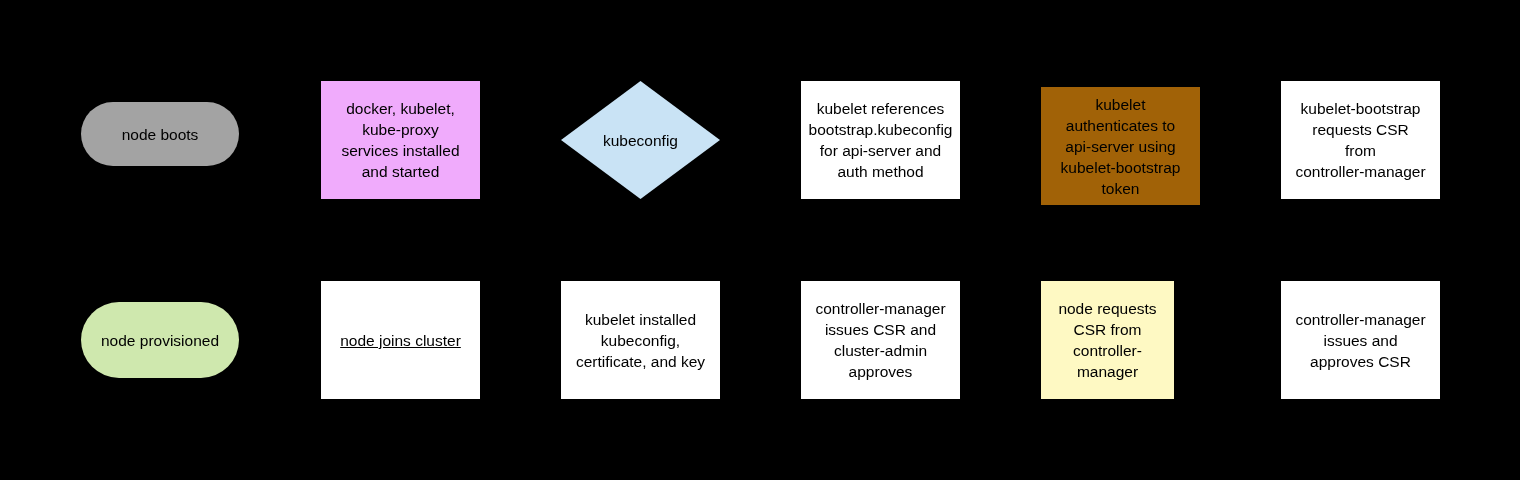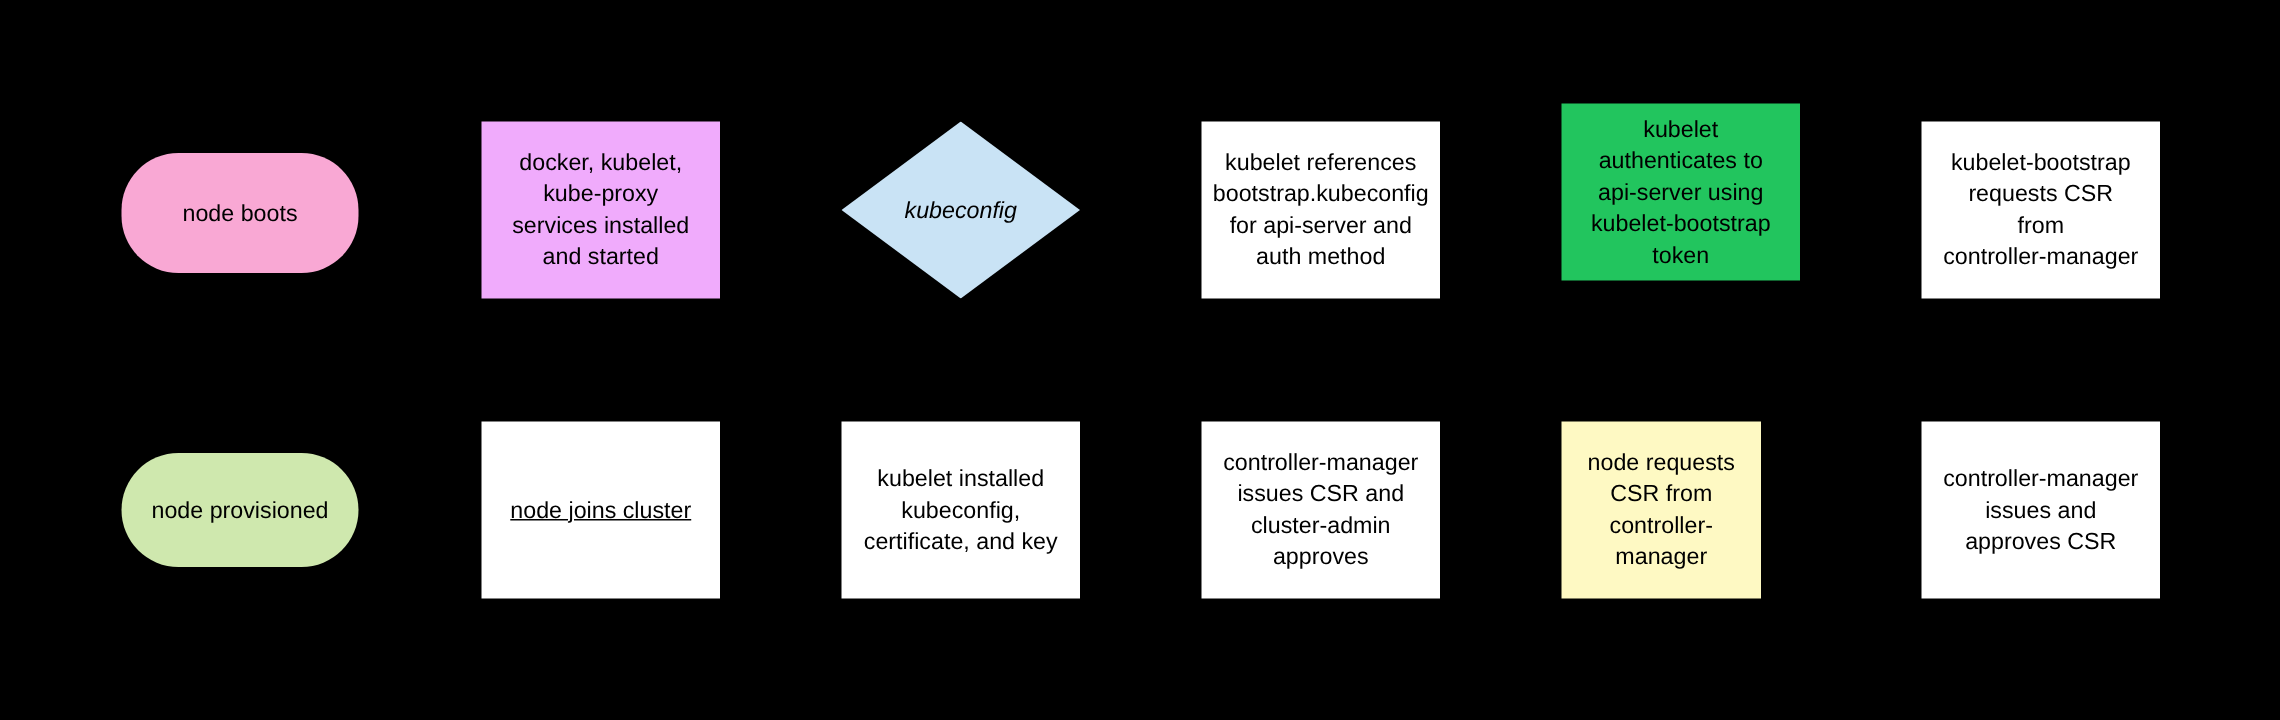--- a/index.html
+++ b/index.html
@@ -48,53 +48,52 @@
   .node.diamond .diamond-shape {
     position: absolute;
     left: 0;
     top: 0;
     width: 100%;
     height: 100%;
   }
   .node.diamond .node-label {
     position: relative;
     z-index: 2;
-    font-style: italic;
   }
   .node-label {
     display: block;
     width: 100%;
     padding: 0 2px;
     box-sizing: border-box;
   }
   
   .node.overflow .node-label {
     width: 168px;
     padding: 0;
     overflow: visible;
   }
 </style>
 </head>
 <body>
 
 <div id="canvas" style="background: rgb(0, 0, 0);">
   <div id="row-top">
-      <div class="node pill" style="left: 81px; top: 102px; width: 158px; height: 80px; background: #f9a8d4; text-align: center;"><span class="node-label">node boots</span></div>
+      <div class="node pill" style="left: 81px; top: 102px; width: 158px; height: 64px; background: #a3a3a3; text-align: center;"><span class="node-label">node boots</span></div>
       <div class="node rect" style="left: 321px; top: 81px; width: 159px; height: 118px; background: #f0abfc;"><span class="node-label">docker, kubelet,
 kube-proxy
 services installed
 and started</span></div>
       <div class="node diamond" style="left: 561px; top: 81px; width: 159px; height: 118px;"><svg class="diamond-shape" viewBox="0 0 159 118" preserveAspectRatio="none">
           <polygon points="79.5,0 159,59 79.5,118 0,59" fill="#c9e3f5"></polygon>
         </svg><span class="node-label">kubeconfig</span></div>
       <div class="node rect overflow" style="left: 801px; top: 81px; width: 159px; height: 118px; background: rgb(255, 255, 255); justify-content: center;"><span class="node-label">kubelet references
 bootstrap.kubeconfig
 for api-server and
 auth method</span></div>
-      <div class="node rect" style="left: 1041px; top: 69px; width: 159px; height: 118px; background: #22c55e;"><span class="node-label">kubelet
+      <div class="node rect" style="left: 1041px; top: 87px; width: 159px; height: 118px; background: #a16207;"><span class="node-label">kubelet
 authenticates to
 api-server using
 kubelet-bootstrap
 token</span></div>
       <div class="node rect" style="left: 1281px; top: 81px; width: 159px; height: 118px; background: rgb(255, 255, 255);"><span class="node-label">kubelet-bootstrap
 requests CSR
 from
 controller-manager</span></div>
     </div>
   <div id="row-bottom">

